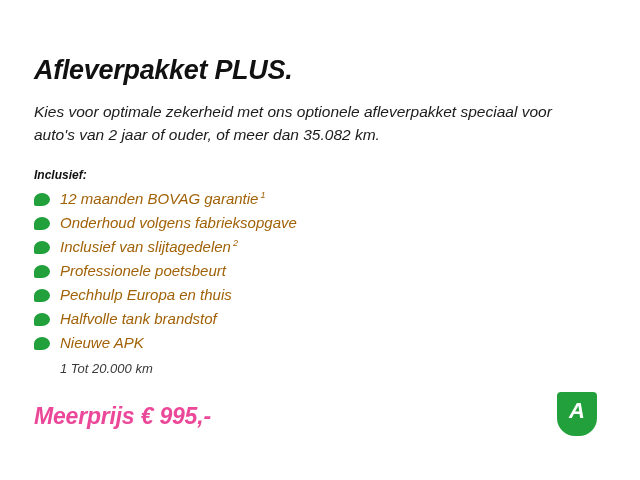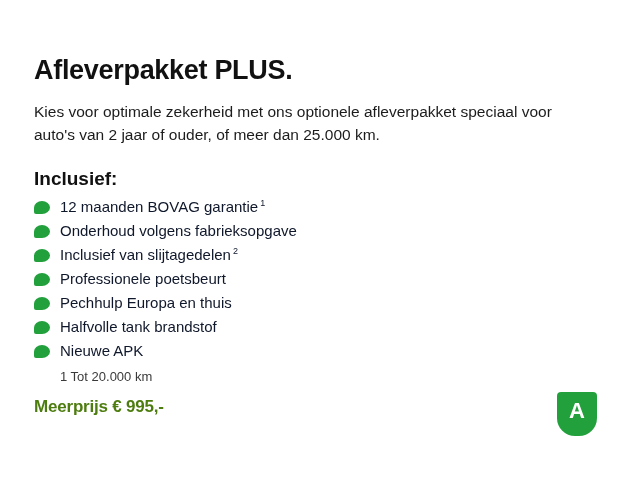--- a/index.html
+++ b/index.html
@@ -14,53 +14,54 @@
     color: #1a1a1a;
     overflow: hidden;
   }
   .page {
     position: relative;
     width: 640px;
     height: 480px;
     background: #ffffff;
     box-sizing: border-box;
     padding: 56px 36px 0 34px;
+    font-style: italic;
   }
   .title {
     font-size: 27px;
     font-weight: bold;
     letter-spacing: -0.3px;
     color: #111111;
     margin: 0 0 14px 0;
     line-height: 1.1;
   }
   .intro {
     font-size: 15.5px;
     line-height: 1.5;
     color: #1c1c1c;
     margin: 0 0 22px 0;
     max-width: 520px;
   }
   .inclusief {
-    font-size: 19px;
+    font-size: 12px;
     font-weight: bold;
     color: #111111;
     margin: 0 0 8px 0;
   }
   ul.features {
     list-style: none;
     margin: 0;
     padding: 0;
   }
   ul.features li {
     display: flex;
     align-items: center;
     margin-bottom: 6px;
     font-size: 15px;
-    color: #0f172a;
+    color: #a16207;
     line-height: 1.2;
   }
   .bullet {
     width: 16px;
     height: 13px;
     flex: 0 0 16px;
     margin-right: 10px;
     background: #22a03c;
     border-radius: 50% 50% 50% 2px;
     display: inline-block;
@@ -70,24 +71,24 @@
     vertical-align: super;
     margin-left: 2px;
   }
   .footnotes {
     margin: 8px 0 0 26px;
     font-size: 13px;
     line-height: 1.45;
     color: #3a3a3a;
   }
   .price {
-    margin-top: 10px;
-    font-size: 17px;
+    margin-top: 24px;
+    font-size: 23px;
     font-weight: bold;
-    color: #4d7c0f;
+    color: #ec4899;
     letter-spacing: -0.2px;
   }
   .logo {
     position: absolute;
     right: 34px;
     bottom: 44px;
     display: flex;
     align-items: center;
   }
   .logo-shield {
@@ -122,21 +123,21 @@
     color: #1c1c1c;
   }
 </style>
 </head>
 <body>
 
 <div class="page">
 
   <h1 class="title">Afleverpakket PLUS.</h1>
 
-  <p class="intro">Kies voor optimale zekerheid met ons optionele afleverpakket speciaal voor auto's van 2 jaar of ouder, of meer dan 25.000 km.</p>
+  <p class="intro">Kies voor optimale zekerheid met ons optionele afleverpakket speciaal voor auto's van 2 jaar of ouder, of meer dan 35.082 km.</p>
 
   <div class="inclusief">Inclusief:</div>
 
   <ul class="features">
     <li>
       <span class="bullet"></span>
       <span class="feat-text"><span>12 maanden BOVAG garantie</span><sup>1</sup></span>
     </li>
     <li>
       <span class="bullet"></span>

